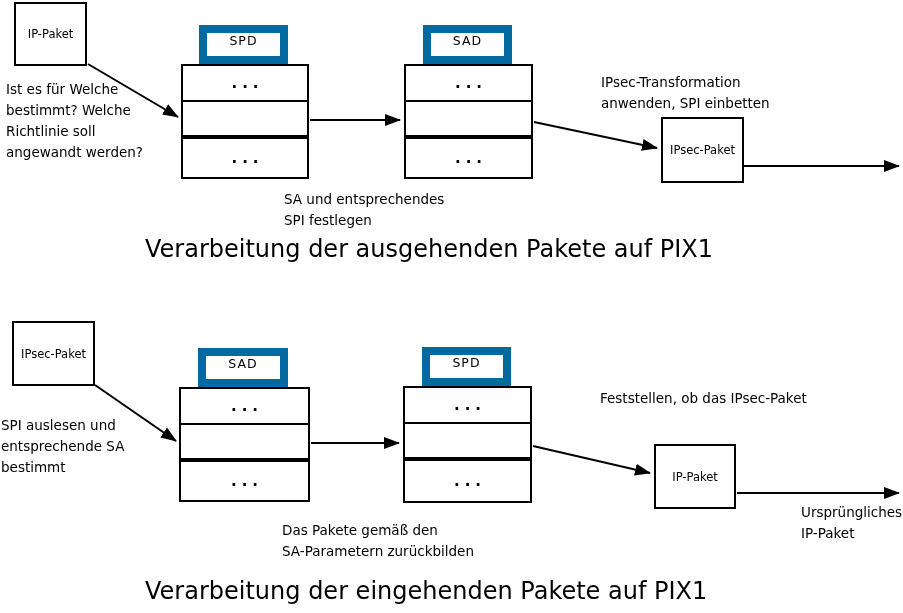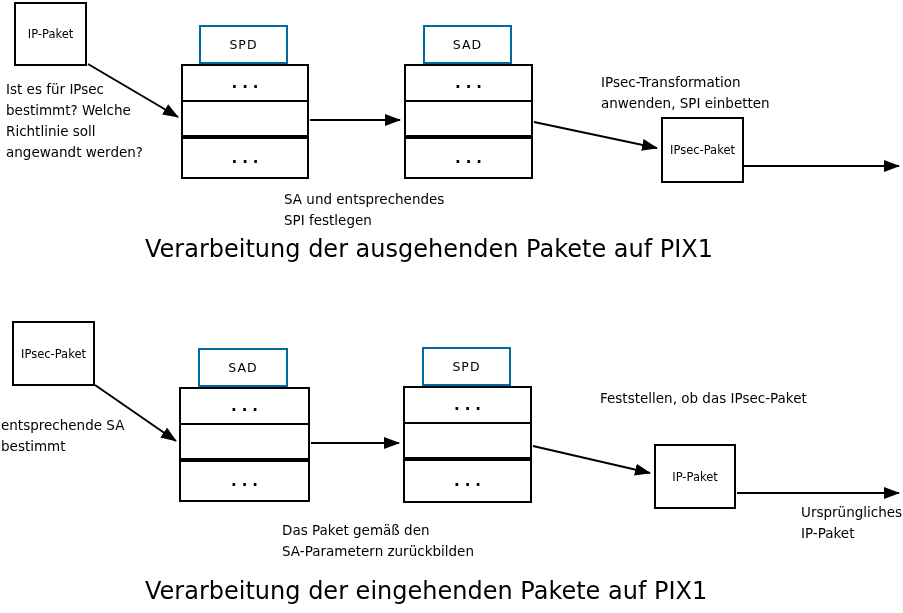--- a/index.html
+++ b/index.html
@@ -7,22 +7,22 @@
     position:relative;width:903px;height:613px;background:#fff;
     font-family:"DejaVu Sans","Liberation Sans",sans-serif;color:#000;overflow:hidden;
   }
   .arrows{position:absolute;left:0;top:0;z-index:1;}
   .box{
     position:absolute;box-sizing:border-box;border:2px solid #000;background:#fff;
     display:flex;align-items:center;justify-content:center;text-align:center;
     font-size:11.5px;z-index:2;
   }
   .hdr{
-    position:absolute;box-sizing:border-box;border:2px solid #0369a1;background:#fff;
-    display:flex;align-items:center;justify-content:center;
+    position:absolute;box-sizing:border-box;border:8px solid #0369a1;background:#fff;
+    display:flex;justify-content:center;
     font-size:12.5px;letter-spacing:1px;z-index:3;
   }
   .tbl{
     position:absolute;box-sizing:border-box;border:2px solid #000;background:#fff;
     display:flex;flex-direction:column;z-index:2;
   }
   .r{display:flex;align-items:center;justify-content:center;box-sizing:border-box;}
   .r1{height:36px;border-bottom:2px solid #000;}
   .r2{height:37px;border-bottom:4px solid #000;}
   .r3{flex:1;}
@@ -49,21 +49,21 @@
     <line x1="311" y1="443" x2="399" y2="443" stroke="#000" stroke-width="2" marker-end="url(#ah)"></line>
     <line x1="533" y1="446" x2="650" y2="473" stroke="#000" stroke-width="2" marker-end="url(#ah)"></line>
     <line x1="737" y1="493" x2="899" y2="493" stroke="#000" stroke-width="2" marker-end="url(#ah)"></line>
   </svg>
 
   <div class="box" style="left:14px;top:2px;width:73px;height:64px">
     <span>IP-Paket</span>
   </div>
 
   <div class="note" style="left:6px;top:79px">
-    <div>Ist es für IPsec</div>
+    <div>Ist es für Welche</div>
     <div>bestimmt? Welche</div>
     <div>Richtlinie soll</div>
     <div>angewandt werden?</div>
   </div>
 
   <div class="hdr" style="left:199px;top:25px;width:89px;height:39px">
     <span>SPD</span>
   </div>
   <div class="tbl" style="left:181px;top:64px;width:128px;height:115px">
     <div class="r r1">
@@ -107,20 +107,21 @@
   </div>
 
 
   <div class="title" style="left:145px;top:235px">Verarbeitung der ausgehenden Pakete auf PIX1</div>
 
   <div class="box" style="left:12px;top:321px;width:83px;height:65px">
     <span>IPsec-Paket</span>
   </div>
 
   <div class="note" style="left:1px;top:415px">
+    <div>SPI auslesen und</div>
     <div>entsprechende SA</div>
     <div>bestimmt</div>
   </div>
 
   <div class="hdr" style="left:198px;top:348px;width:90px;height:39px">
     <span>SAD</span>
   </div>
   <div class="tbl" style="left:179px;top:387px;width:131px;height:115px">
     <div class="r r1">
         <span class="dots">...</span>
@@ -142,21 +143,21 @@
       </div>
     <div class="r r2">
         <span class="dots"></span>
       </div>
     <div class="r r3">
         <span class="dots">...</span>
       </div>
   </div>
 
   <div class="note" style="left:282px;top:520px">
-    <div>Das Paket gemäß den</div>
+    <div>Das Pakete gemäß den</div>
     <div>SA-Parametern zurückbilden</div>
   </div>
 
   <div class="note" style="left:600px;top:388px">
     <div>Feststellen, ob das IPsec-Paket</div>
   </div>
 
   <div class="box" style="left:654px;top:444px;width:82px;height:65px">
     <span>IP-Paket</span>
   </div>

